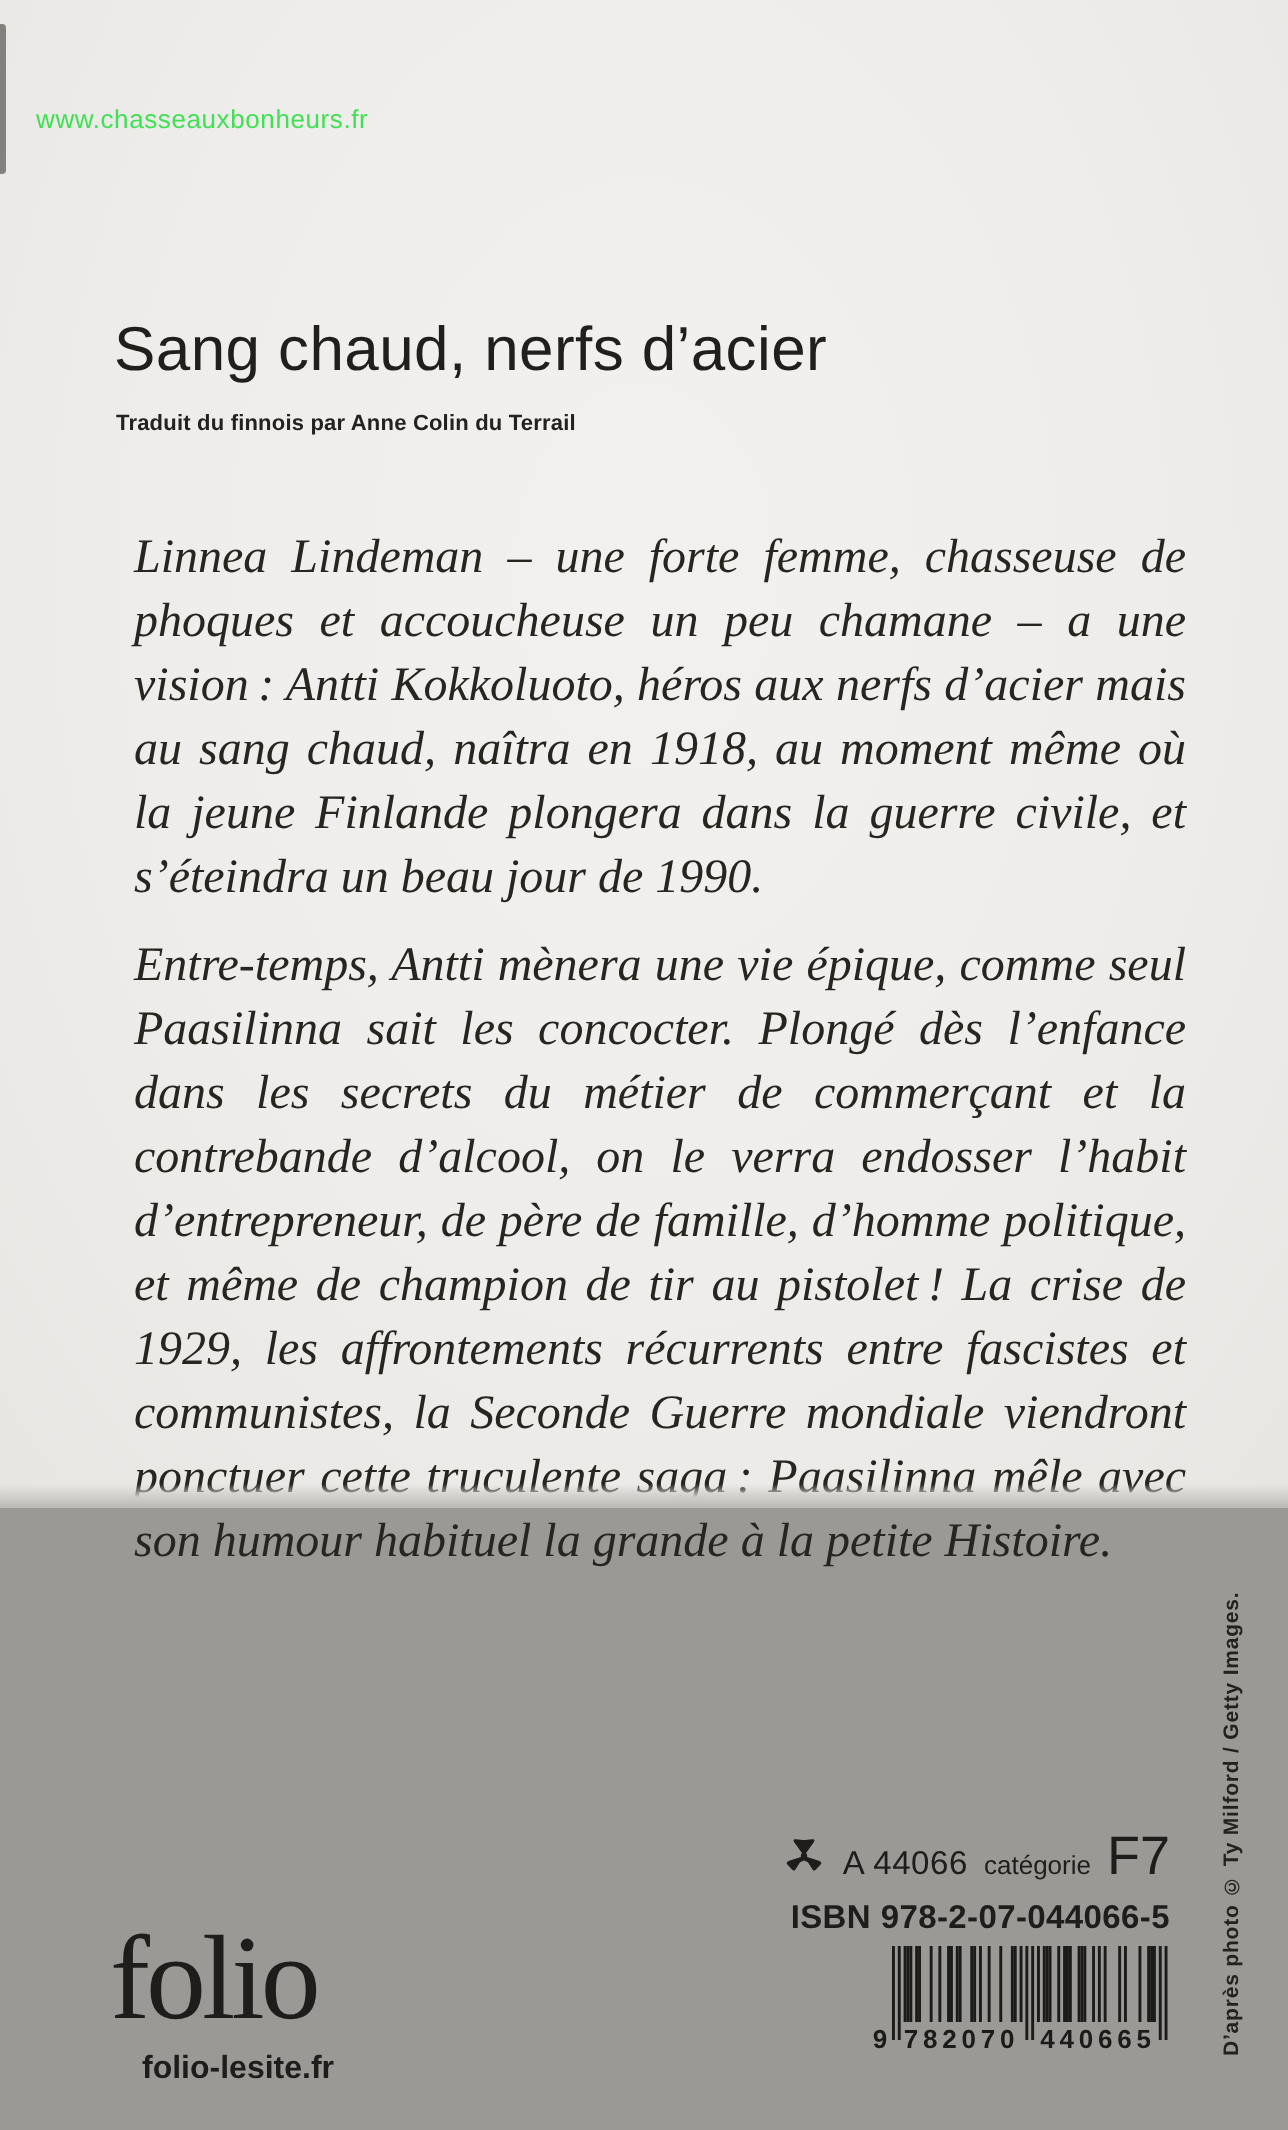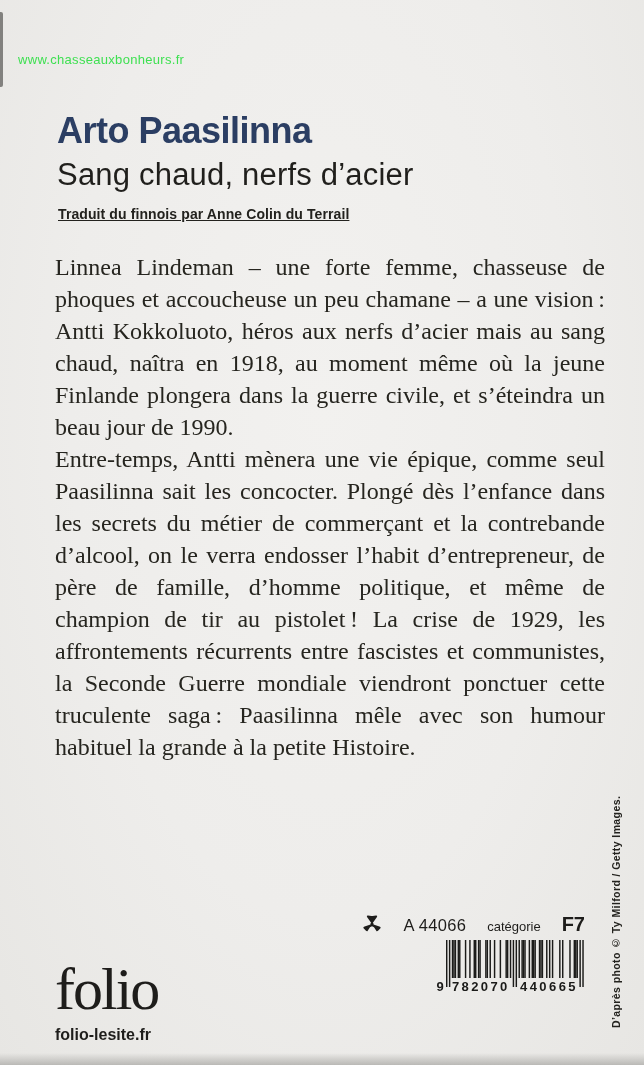--- a/index.html
+++ b/index.html
@@ -2,67 +2,67 @@
 <html><head>
 <meta charset="utf-8">
 <style>
   html,body{margin:0;padding:0;}
   body{
     width:644px;height:1065px;overflow:hidden;
     font-family:"Liberation Sans",sans-serif;
     background:#9a9996;
   }
   .cover{
-    position:relative;width:644px;height:1065px;
+    position:relative;width:644px;height:754px;
     background:
       radial-gradient(ellipse at 50% 38%, #f2f1ef 0%, #eeedeb 55%, #e7e6e3 100%);
     color:#23221e;
   }
   .watermark{
     position:absolute;left:18px;top:52px;
     font-size:13px;font-weight:500;letter-spacing:.3px;
   }
   .author{
     position:absolute;left:57px;top:110px;
     font-size:36px;font-weight:700;letter-spacing:-.5px;
     font-family:"Liberation Sans",sans-serif;
   }
   .title{
     position:absolute;left:57px;top:157px;margin:0;
     font-family:Liberation Sans, sans-serif;
     font-size:31px;font-weight:400;color:#201f1c;letter-spacing:.2px;
   }
   .translator{
     position:absolute;left:58px;top:206px;
-    font-size:14px;font-weight:700;color:#23221e;letter-spacing:.1px;text-decoration:underline;
+    font-size:11px;font-weight:700;color:#23221e;letter-spacing:.1px;
   }
   .synopsis{
     position:absolute;left:55px;top:251px;width:550px;
     font-family:"Liberation Serif",serif;
     font-size:24px;line-height:32px;color:#26251f;
     text-align:justify;
   }
-  .synopsis p{margin:0;}
+  .synopsis p{margin:12px;font-style:italic;}
   .folio-block{position:absolute;left:55px;top:959px;}
   .folio-logo{
     font-family:"Liberation Serif",serif;
     font-size:60px;line-height:60px;letter-spacing:-2px;color:#1e1d1b;
   }
   .folio-site{
-    margin-top:7px;font-size:16px;font-weight:700;color:#1e1d1b;letter-spacing:0px;
+    margin-top:7px;font-size:16px;font-weight:700;color:#1e1d1b;letter-spacing:0px;margin-left:16px;
   }
   .print-block{position:absolute;right:59px;top:913px;text-align:right;}
   .catalog-line{
-    display:flex;align-items:baseline;justify-content:flex-end;gap:21px;
+    display:flex;align-items:baseline;justify-content:flex-end;gap:8px;
     color:#1e1d1b;
   }
   .pictogram{align-self:center;margin-right:2px;}
   .catalog-code{font-size:16.5px;font-weight:500;letter-spacing:.3px;}
   .cat-label{font-size:13px;font-weight:500;}
-  .cat-value{font-size:20px;font-weight:700;letter-spacing:0;}
+  .cat-value{font-size:27px;font-weight:400;letter-spacing:0;}
   .isbn{
     margin-top:6px;font-size:16.5px;font-weight:700;color:#1e1d1b;letter-spacing:.2px;
   }
   .barcode{margin-top:4px;height:53px;}
   .credit{
     position:absolute;left:610px;top:828px;height:200px;
     writing-mode:vertical-rl;transform:rotate(180deg);
     font-size:10.5px;font-weight:700;letter-spacing:.4px;color:#23221e;
     white-space:nowrap;
   }
@@ -77,21 +77,20 @@
 </style>
 </head>
 <body>
 
 <div class="cover">
 
   <div class="edge-mark"></div>
 
   <div class="watermark" style="color:#3fe052">www.chasseauxbonheurs.fr</div>
 
-  <div class="author" style="color:#2b3e63">Arto Paasilinna</div>
 
   <h1 class="title">Sang chaud, nerfs d’acier</h1>
 
   <div class="translator">Traduit du finnois par Anne Colin du Terrail</div>
 
   <div class="synopsis">
     <p>Linnea Lindeman – une forte femme, chasseuse de phoques et accoucheuse un peu chamane – a une vision : Antti Kokkoluoto, héros aux nerfs d’acier mais au sang chaud, naîtra en 1918, au moment même où la jeune Finlande plongera dans la guerre civile, et s’éteindra un beau jour de 1990.</p>
     <p>Entre-temps, Antti mènera une vie épique, comme seul Paasilinna sait les concocter. Plongé dès l’enfance dans les secrets du métier de commerçant et la contrebande d’alcool, on le verra endosser l’habit d’entrepreneur, de père de famille, d’homme politique, et même de champion de tir au pistolet ! La crise de 1929, les affrontements récurrents entre fascistes et communistes, la Seconde Guerre mondiale viendront ponctuer cette truculente saga : Paasilinna mêle avec son humour habituel la grande à la petite Histoire.</p>
   </div>
 
@@ -108,20 +107,21 @@
           <path d="M9 9 L1.6 11.4 Q-.4 12 .8 13.4 L3 15.8 Q3.6 16.4 4.4 16.2 Z"></path>
           <path d="M9 9 L16.4 11.4 Q18.4 12 17.2 13.4 L15 15.8 Q14.4 16.4 13.6 16.2 Z"></path>
           <path d="M9 8 L11.6 12.4 L9 11.2 L6.4 12.4 Z"></path>
           <circle cx="9" cy="9" r="1.6"></circle>
         </g>
       </svg>
       <span class="catalog-code">A 44066</span>
       <span class="cat-label">catégorie</span>
       <span class="cat-value">F7</span>
     </div>
+    <div class="isbn">ISBN 978-2-07-044066-5</div>
     <div id="barcode" class="barcode"><svg viewBox="-12 0 151 53" width="151" height="53" xmlns="http://www.w3.org/2000/svg">
           <g fill="#1b1b19">
             <rect x="0.00" y="0" width="1.45" height="47"></rect>
             <rect x="2.90" y="0" width="1.45" height="47"></rect>
             <rect x="5.80" y="0" width="1.45" height="38"></rect>
             <rect x="7.25" y="0" width="1.45" height="38"></rect>
             <rect x="8.70" y="0" width="1.45" height="38"></rect>
             <rect x="11.60" y="0" width="1.45" height="38"></rect>
             <rect x="13.05" y="0" width="1.45" height="38"></rect>
             <rect x="18.85" y="0" width="1.45" height="38"></rect>

